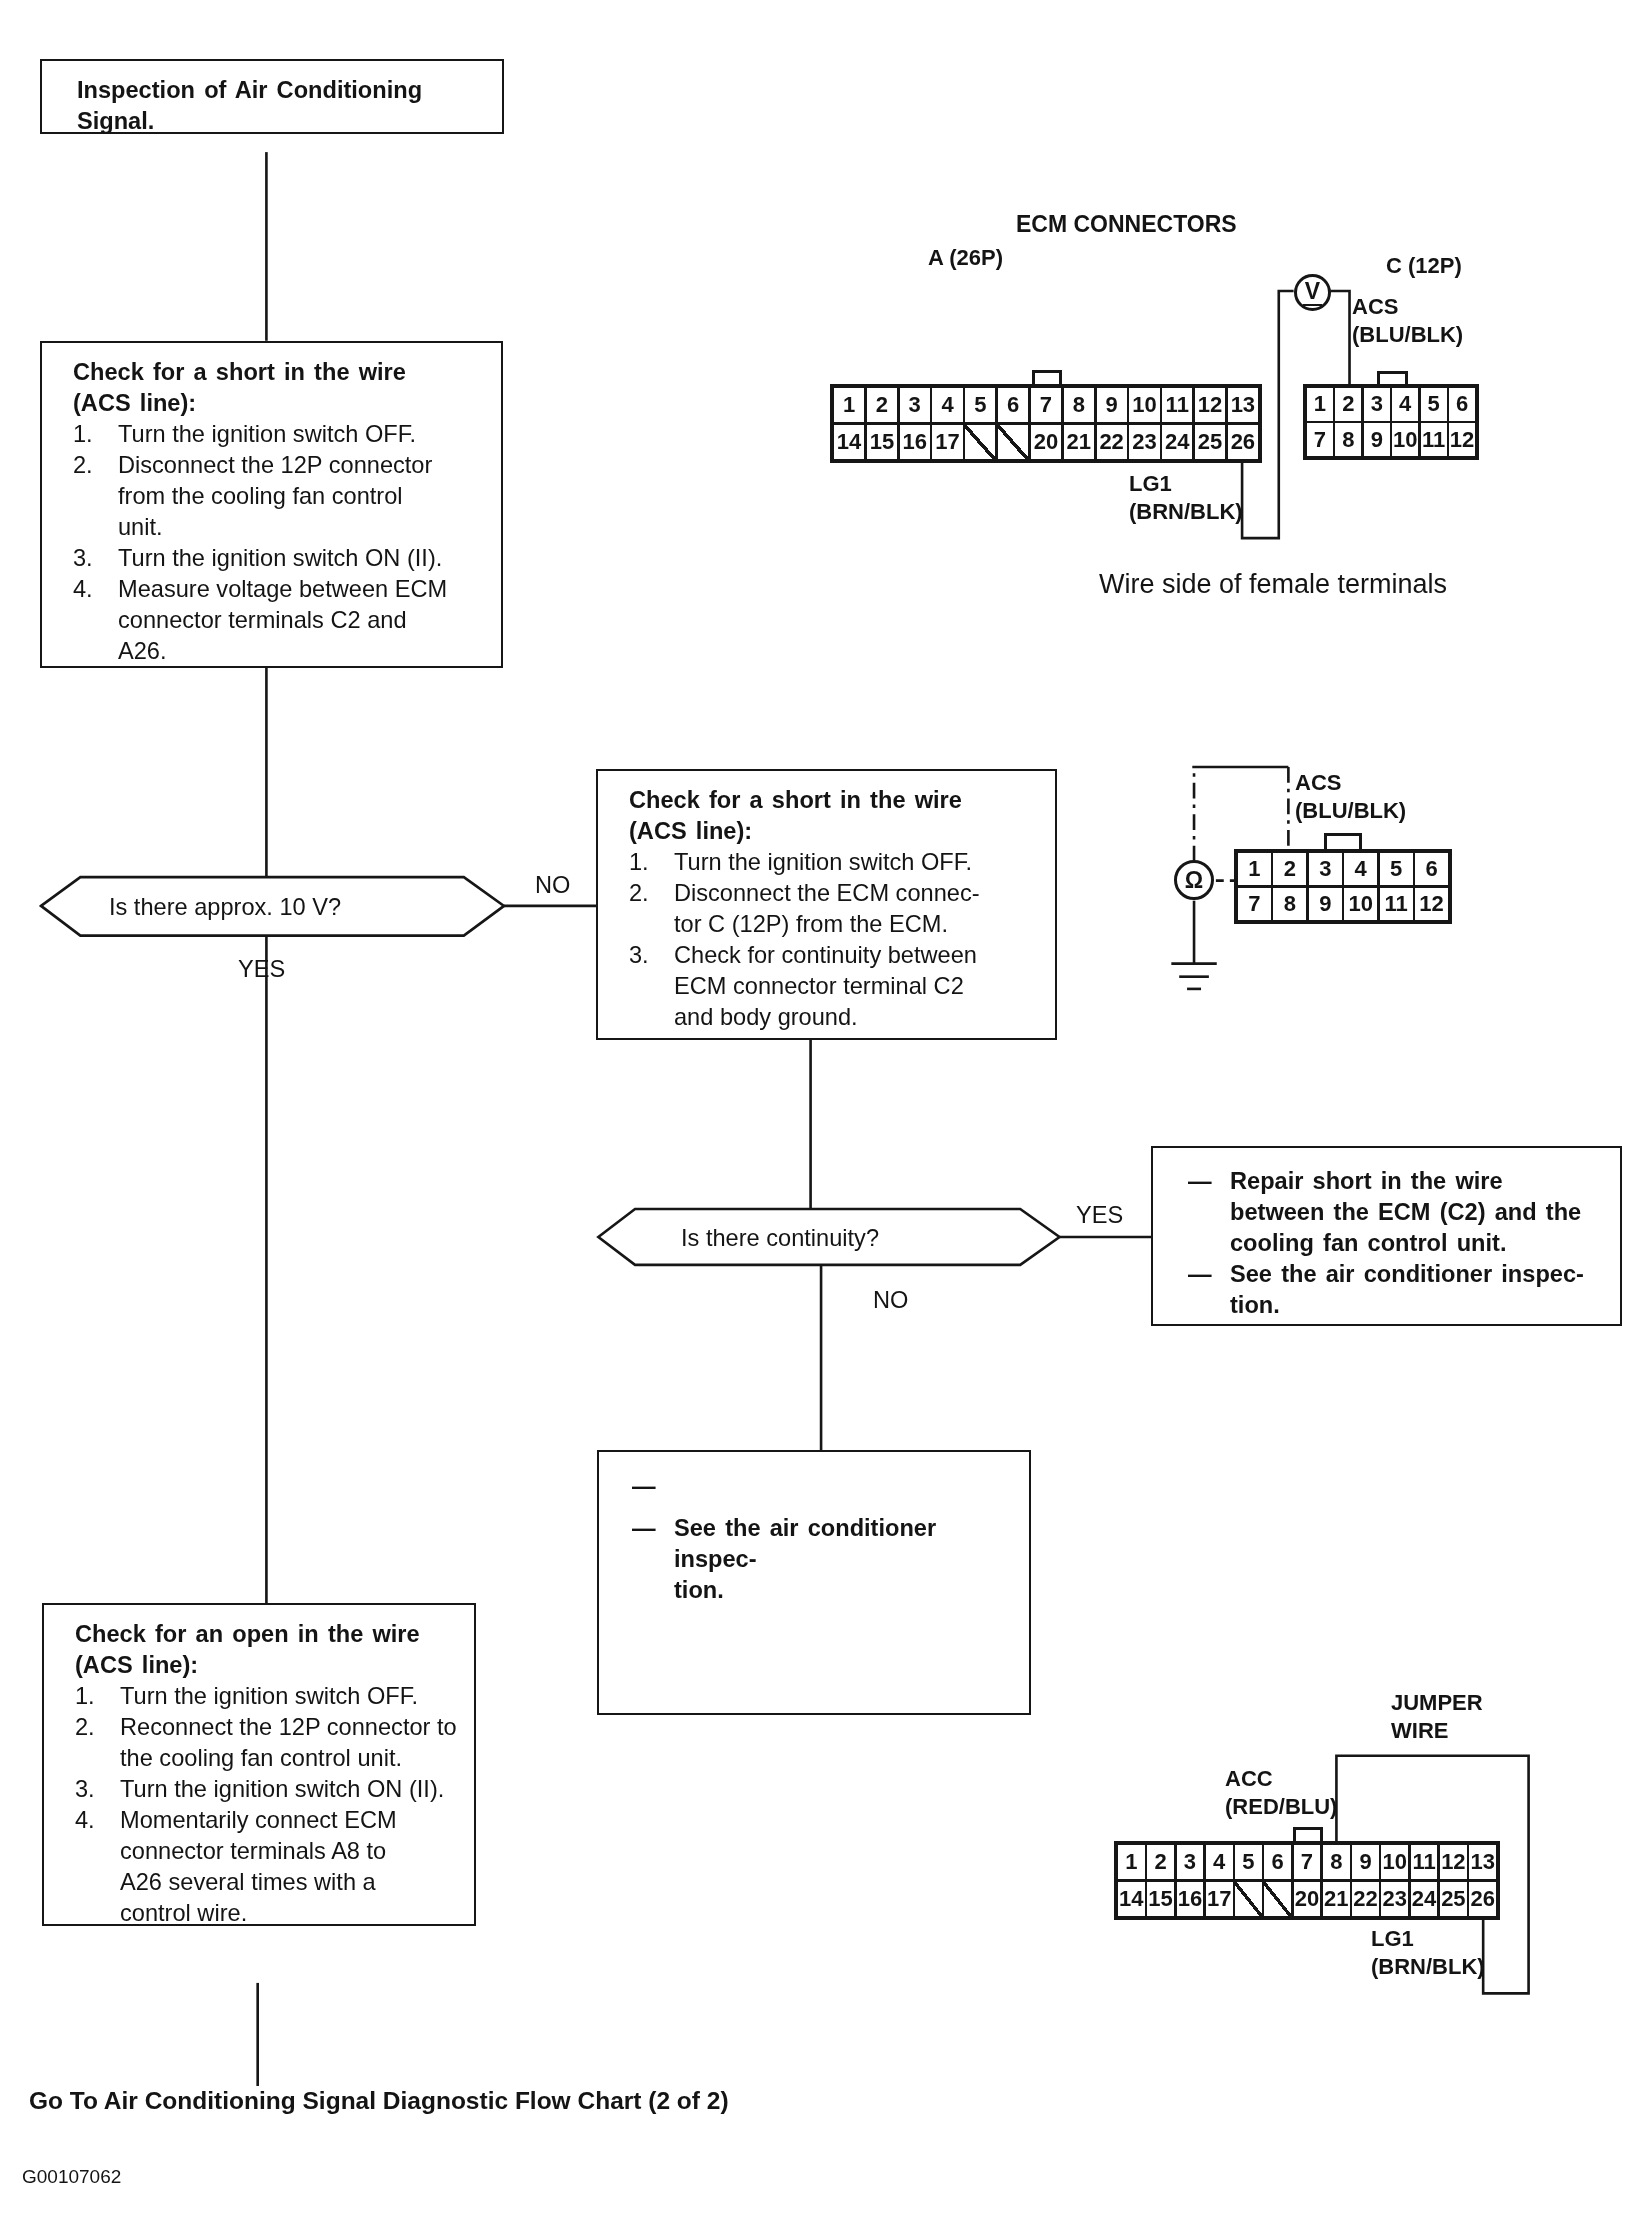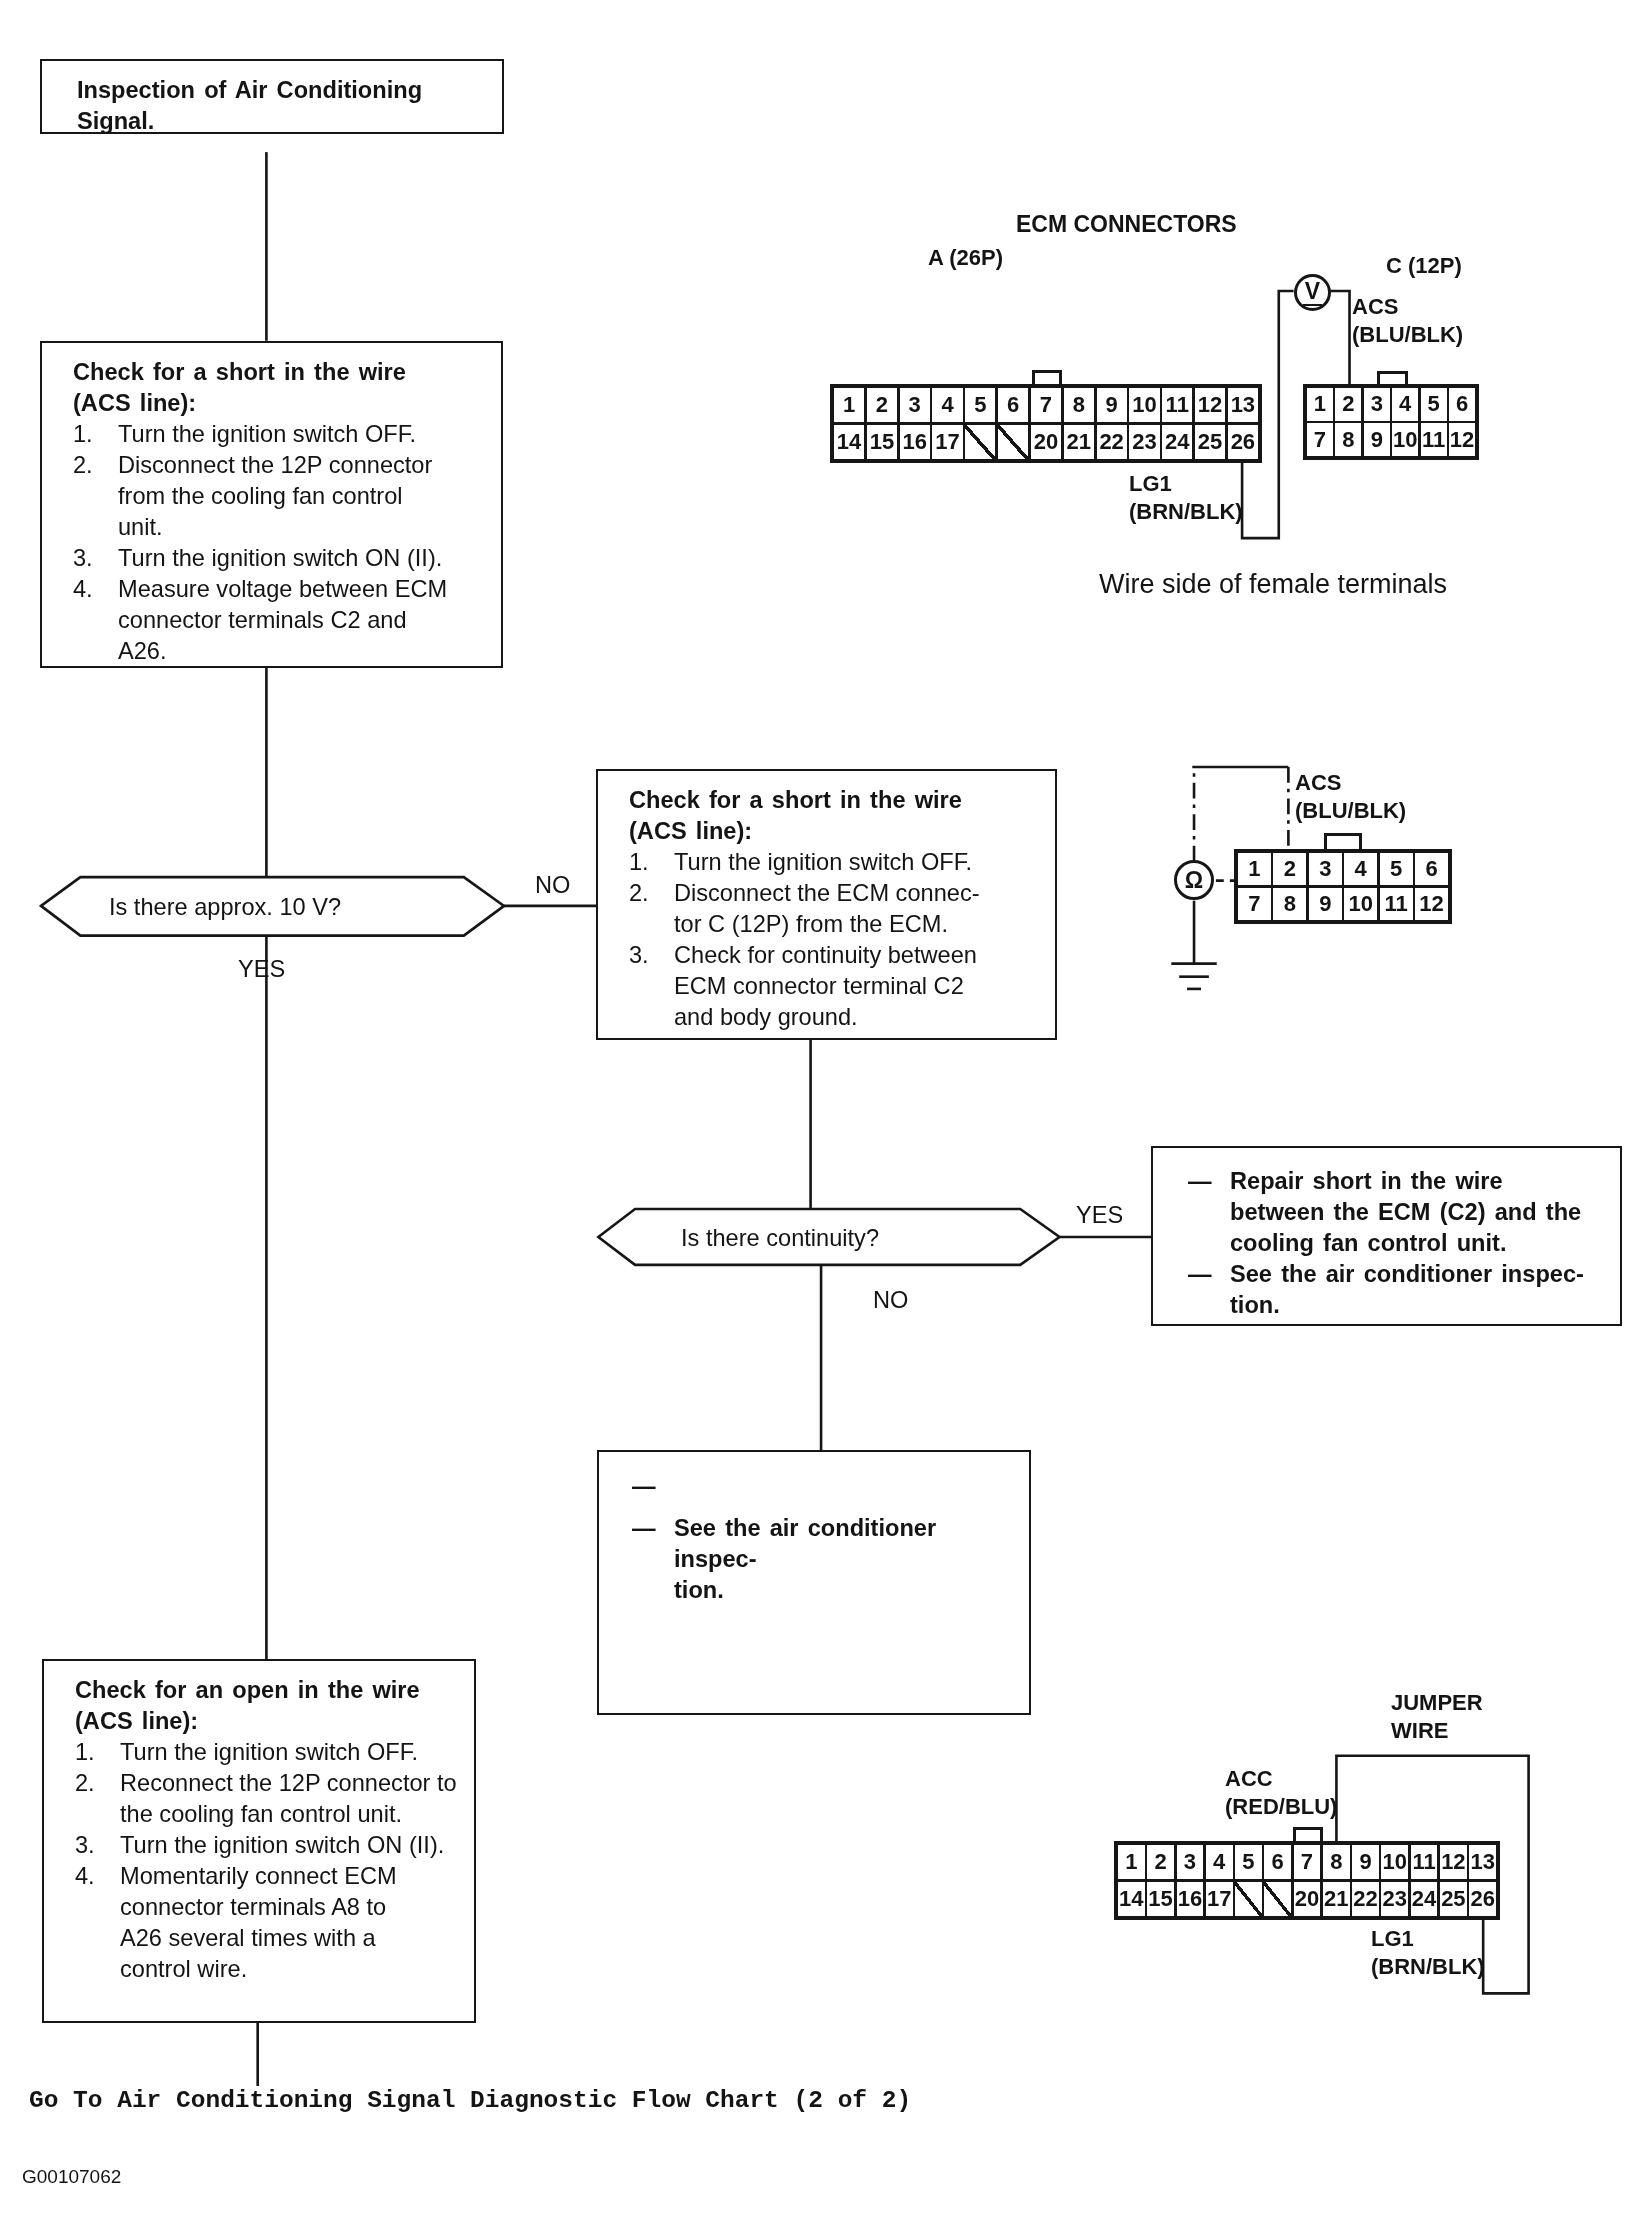--- a/index.html
+++ b/index.html
@@ -24,21 +24,21 @@
   .pin-row{display:grid;gap:2.6px;flex:1;}
   .cols13{grid-template-columns:repeat(13,1fr);}
   .cols6{grid-template-columns:repeat(6,1fr);}
   .pin-cell{background:#fff;display:flex;align-items:center;justify-content:center;
             font-weight:bold;font-size:22px;}
   .pin-cell.slash{background:linear-gradient(to top right,#fff 45%,#161616 45%,#161616 53%,#fff 53%);}
   .tab{position:absolute;z-index:1;border:3.5px solid #161616;border-bottom:none;background:#fff;box-sizing:border-box;}
   .meter{position:absolute;z-index:3;border:3.5px solid #161616;border-radius:50%;background:#fff;
          display:flex;align-items:center;justify-content:center;font-weight:bold;font-size:23px;box-sizing:border-box;}
   .meter .u{border-bottom:2.6px solid #161616;padding:0 1.7px;line-height:1.05;}
-  .footer-caption{position:absolute;z-index:3;font-weight:bold;font-size:24.5px;font-family:Liberation Mono, monospace;}
+  .footer-caption{position:absolute;z-index:3;font-weight:bold;font-size:24.5px;}
   .footer-code{position:absolute;z-index:3;font-size:19px;}
 </style>
 </head>
 <body>
 
 <div class="page">
 
   <svg class="lines" width="1650" height="2218" viewBox="0 0 1889 2539">
     <g stroke="#161616" stroke-width="3" fill="none">
 
@@ -148,21 +148,21 @@
     <div class="li dli t bold">
       <span class="n">—</span>
       </div>
     <div class="li dli t bold" style="margin-top:11.4px;">
       <span class="n">—</span>
       <span class="tx pre">See the air conditioner inspec-
 tion.</span>
       </div>
   </div>
 
-  <div class="fbox" style="left:42px;top:1659px;width:434px;height:364px;padding:14px 15.7px 0 31px;">
+  <div class="fbox" style="left:42px;top:1603px;width:434px;height:323px;padding:14px 15.7px 0 31px;">
     <div class="t bold pre">Check for an open in the wire
 (ACS line):</div>
     <div class="list">
       <div class="li t">
         <span class="n">1.</span>
         <span class="tx pre">Turn the ignition switch OFF.</span>
         </div>
       <div class="li t">
         <span class="n">2.</span>
         <span class="tx pre">Reconnect the 12P connector to

